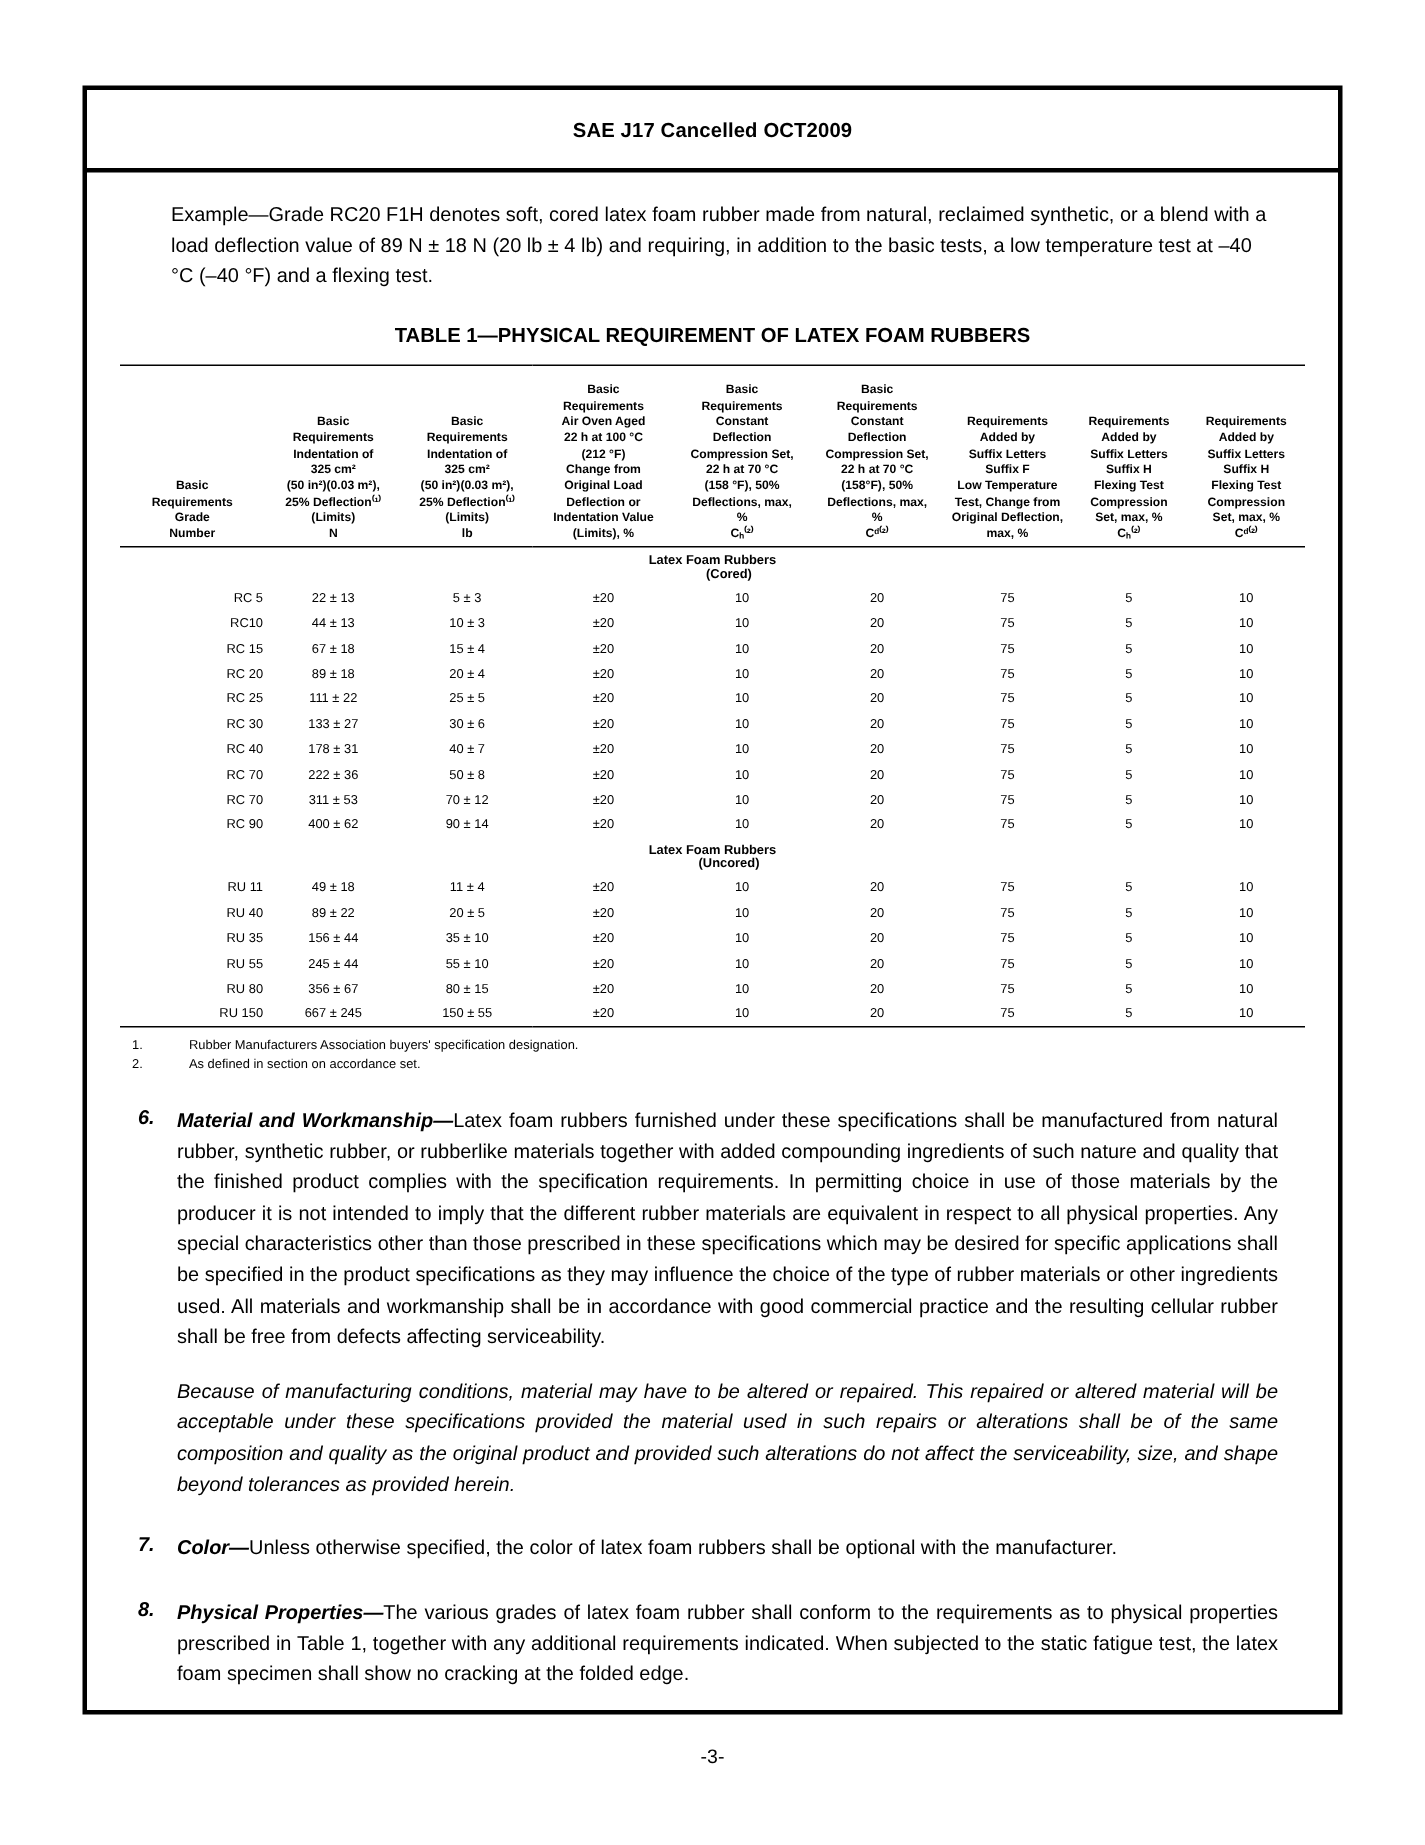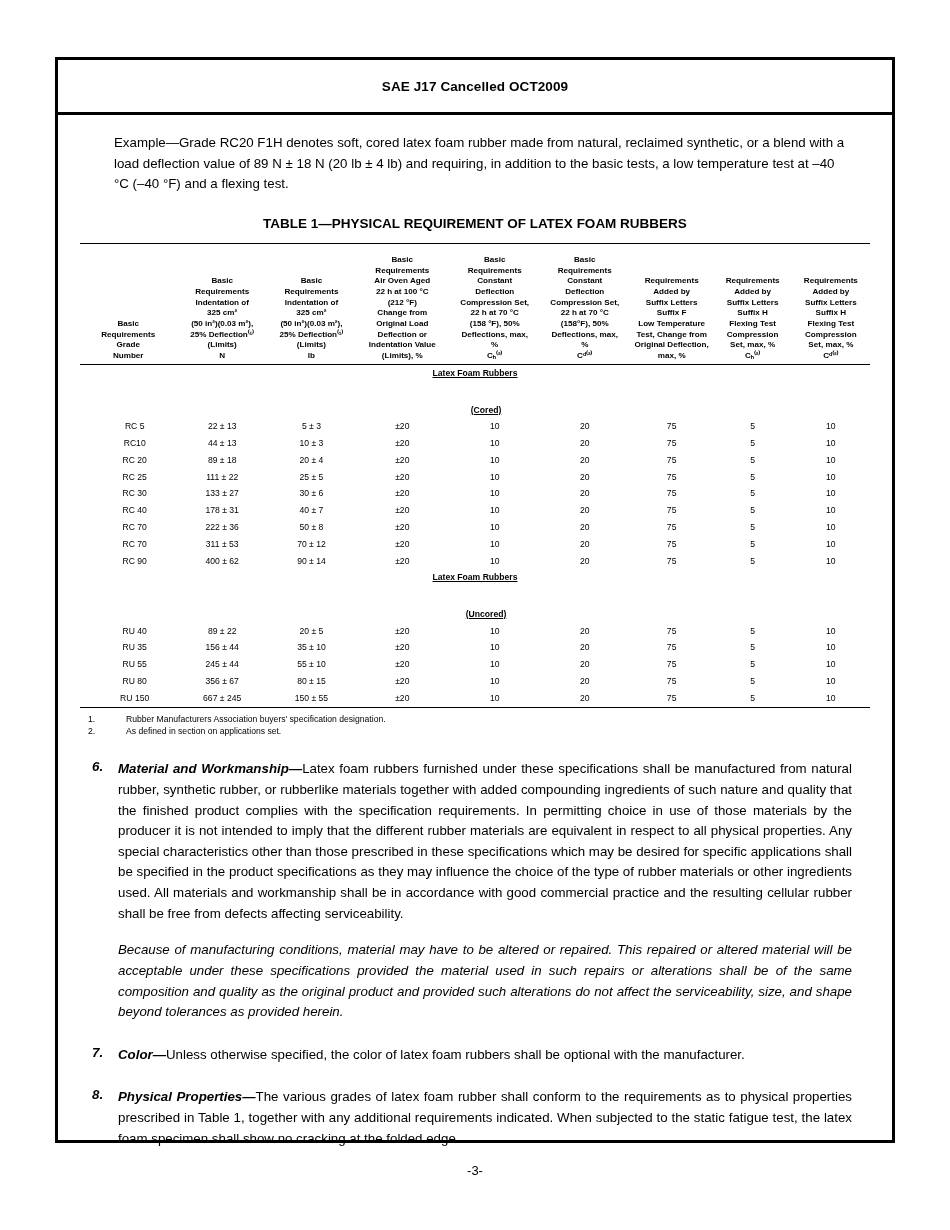--- a/index.html
+++ b/index.html
@@ -82,33 +82,32 @@
     text-align: center;
   }
   table.spec tbody td {
     font-size: 8.6px;
     line-height: 1.0;
     padding: 4.1px 1px;
     text-align: center;
     vertical-align: middle;
   }
   table.spec tbody td.grade {
-    text-align: center;
+    text-align: right;
     padding-left: 14px;
   }
   tr.group-row td {
     font-weight: bold;
     font-size: 8.6px;
     text-align: left;
     padding: 3px 1px 0 1px;
     line-height: 1.32;
-    text-decoration: underline;
   }
   tr.group-row td .grp-l1 { display: block; padding-left: 0px; }
-  tr.group-row td .grp-l2 { display: block; padding-left: 22px; margin-top: 28px; }
+  tr.group-row td .grp-l2 { display: block; padding-left: 22px; }
   .tbl-bottom-rule {
     border-bottom: 1.3px solid #000;
   }
 
   
   .footnotes {
     margin: 5px 0 0 0;
     padding-left: 8px;
   }
   .footnote {
@@ -309,20 +308,31 @@
             <td>44 ± 13</td>
             <td>10 ± 3</td>
             <td>±20</td>
             <td>10</td>
             <td>20</td>
             <td>75</td>
             <td>5</td>
             <td>10</td>
           </tr>
           <tr>
+            <td class="grade">RC 15</td>
+            <td>67 ± 18</td>
+            <td>15 ± 4</td>
+            <td>±20</td>
+            <td>10</td>
+            <td>20</td>
+            <td>75</td>
+            <td>5</td>
+            <td>10</td>
+          </tr>
+          <tr>
             <td class="grade">RC 20</td>
             <td>89 ± 18</td>
             <td>20 ± 4</td>
             <td>±20</td>
             <td>10</td>
             <td>20</td>
             <td>75</td>
             <td>5</td>
             <td>10</td>
           </tr>
@@ -390,20 +400,31 @@
             <td>20</td>
             <td>75</td>
             <td>5</td>
             <td>10</td>
           </tr>
           <tr class="group-row">
             <td colspan="9">
               <span class="grp-l1">Latex Foam Rubbers</span>
               <span class="grp-l2">(Uncored)</span>
             </td>
+          </tr>
+          <tr>
+            <td class="grade">RU 11</td>
+            <td>49 ± 18</td>
+            <td>11 ± 4</td>
+            <td>±20</td>
+            <td>10</td>
+            <td>20</td>
+            <td>75</td>
+            <td>5</td>
+            <td>10</td>
           </tr>
           <tr>
             <td class="grade">RU 40</td>
             <td>89 ± 22</td>
             <td>20 ± 5</td>
             <td>±20</td>
             <td>10</td>
             <td>20</td>
             <td>75</td>
             <td>5</td>
@@ -456,21 +477,21 @@
         </tbody>
     </table>
 
     <div class="footnotes" id="footnotes">
         <div class="footnote">
           <span class="fn-num">1.</span>
           <span>Rubber Manufacturers Association buyers' specification designation.</span>
         </div>
         <div class="footnote">
           <span class="fn-num">2.</span>
-          <span>As defined in section on applications set.</span>
+          <span>As defined in section on accordance set.</span>
         </div>
       </div>
 
     <div id="sections-container">
         <div class="section">
           <div class="sec-num">6.</div>
           <div class="sec-body"><span class="lead">Material and Workmanship—</span>Latex foam rubbers furnished under these specifications shall be manufactured from natural rubber, synthetic rubber, or rubberlike materials together with added compounding ingredients of such nature and quality that the finished product complies with the specification requirements.  In permitting choice in use of those materials by the producer it is not intended to imply that the different rubber materials are equivalent in respect to all physical properties.  Any special characteristics other than those prescribed in these specifications which may be desired for specific applications shall be specified in the product specifications as they may influence the choice of the type of rubber materials or other ingredients used.  All materials and workmanship shall be in accordance with good commercial practice and the resulting cellular rubber shall be free from defects affecting serviceability.</div>
         </div>
         <div class="sub-par">Because of manufacturing conditions, material may have to be altered or repaired.  This repaired or altered material will be acceptable under these specifications provided the material used in such repairs or alterations shall be of the same composition and quality as the original product and provided such alterations do not affect the serviceability, size, and shape beyond tolerances as provided herein.</div>
         <div class="section">

